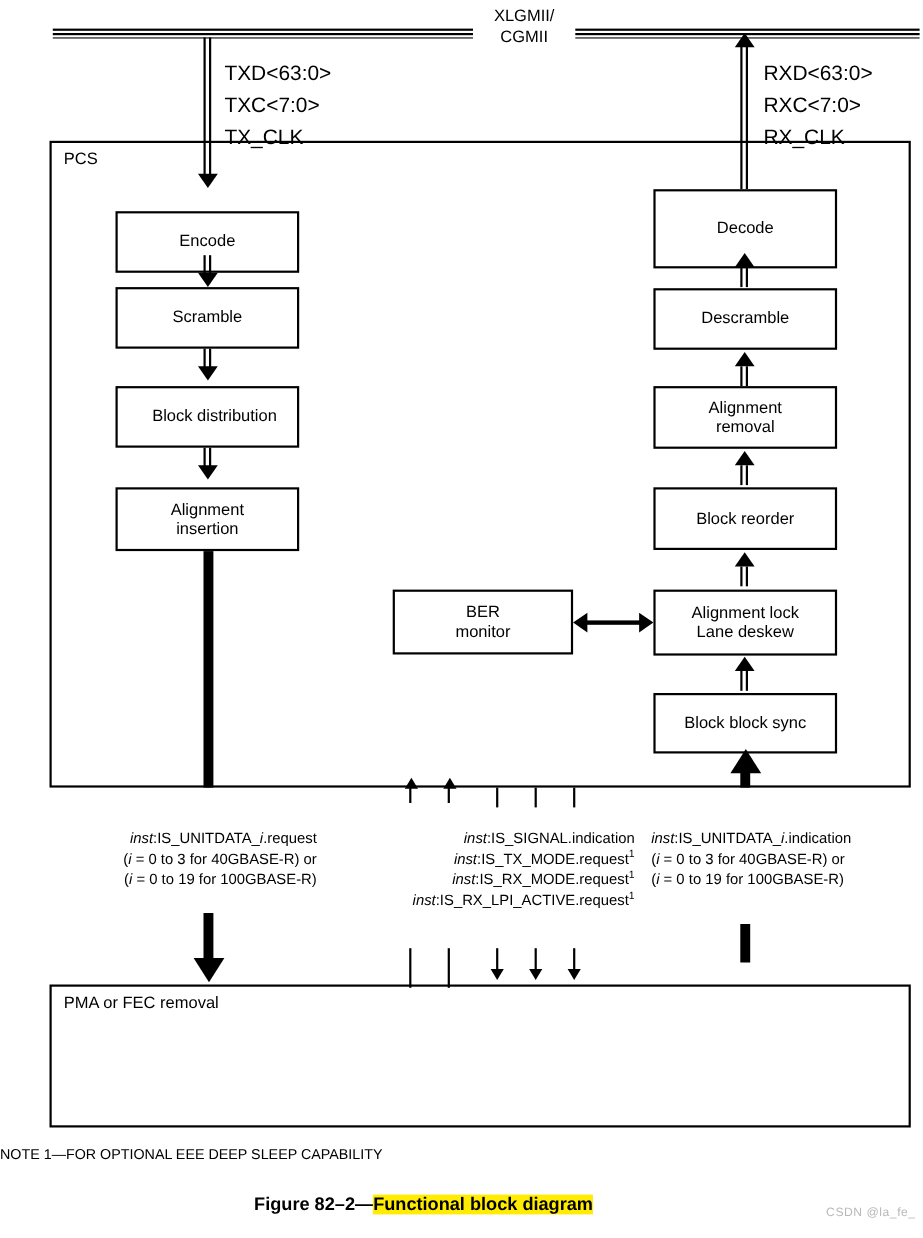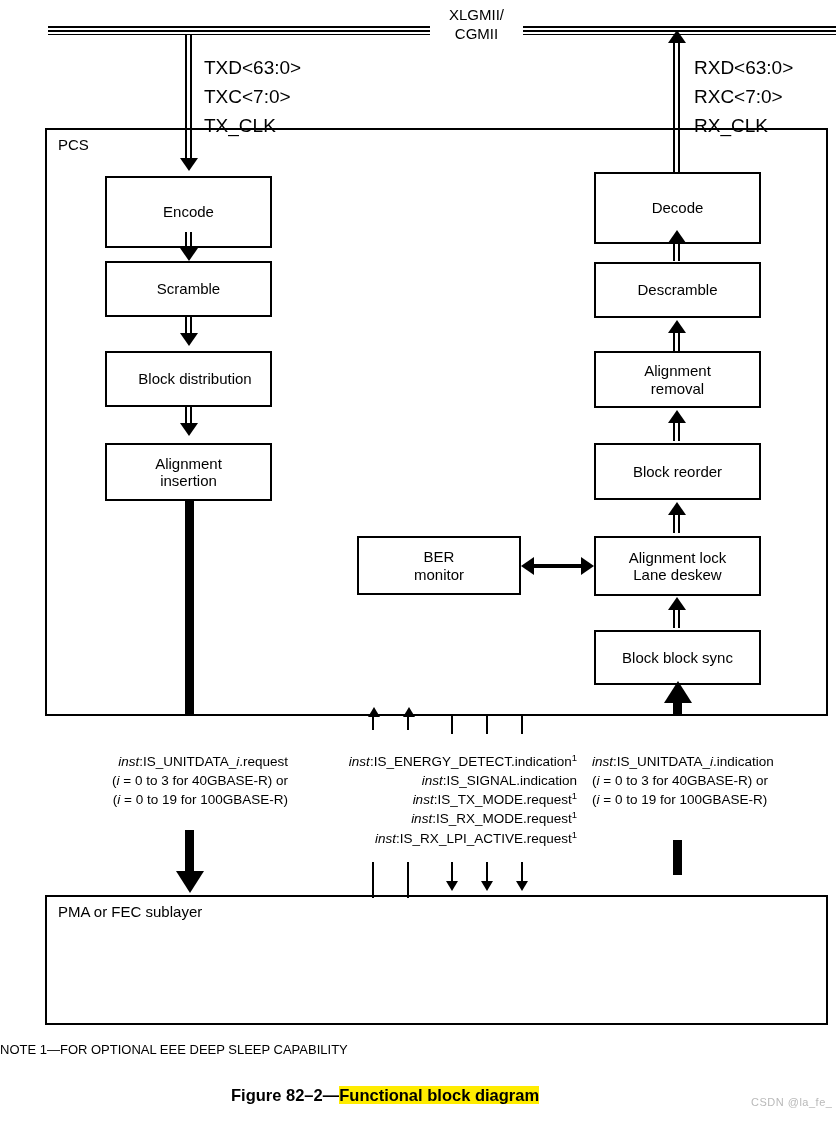--- a/index.html
+++ b/index.html
@@ -168,21 +168,21 @@
   <div class="dbl" style="left:673px; top:42px; height:130px;"></div>
   <div class="ah-up" style="left:667.5px; top:30px;"></div>
 
   <div class="buslbl" style="left:694px; top:54px;">RXD&lt;63:0&gt;
 RXC&lt;7:0&gt;
 RX_CLK</div>
 
   <div class="container-box" style="left:45px; top:128px; width:783px; height:588px;"></div>
   <div class="container-label" style="left:58px; top:136px;">PCS</div>
 
-  <div class="block" style="left:105px; top:176px; width:167px; height:72px;">
+  <div class="block" style="left:105px; top:192px; width:167px; height:56px;">
     <span class="lbl">Encode</span>
   </div>
   <div class="dbl" style="left:185px; top:232px; height:20px;"></div>
   <div class="ah-down" style="left:179.5px; top:248px;"></div>
 
   <div class="block" style="left:105px; top:261px; width:167px; height:56px;justify-content:center;">
     <span class="lbl">Scramble</span>
   </div>
   <div class="dbl" style="left:185px; top:317px; height:20px;"></div>
   <div class="ah-down" style="left:179.5px; top:333px;"></div>
@@ -270,35 +270,34 @@
   <div class="vline" style="left:521px; top:862px; height:20px;"></div>
   <div class="ah-down sm" style="left:516px; top:881px;"></div>
 
   <div class="sig ta-r" style="left:40px; top:752px; width:248px;">
     <div><i>inst</i>:IS_UNITDATA_<i>i</i>.request</div>
     <div>(<i>i</i> = 0 to 3 for 40GBASE-R) or</div>
     <div>(<i>i</i> = 0 to 19 for 100GBASE-R)</div>
   </div>
 
   <div class="sig ta-r" style="left:210px; top:752px; width:367px;">
-    <div><i>inst</i>:IS_ENERGY_DETECT.indication<sup>1</sup></div>
     <div><i>inst</i>:IS_SIGNAL.indication</div>
     <div><i>inst</i>:IS_TX_MODE.request<sup>1</sup></div>
     <div><i>inst</i>:IS_RX_MODE.request<sup>1</sup></div>
     <div><i>inst</i>:IS_RX_LPI_ACTIVE.request<sup>1</sup></div>
   </div>
 
   <div class="sig" style="left:592px; top:752px;">
     <div><i>inst</i>:IS_UNITDATA_<i>i</i>.indication</div>
     <div>(<i>i</i> = 0 to 3 for 40GBASE-R) or</div>
     <div>(<i>i</i> = 0 to 19 for 100GBASE-R)</div>
   </div>
 
   <div class="container-box" style="left:45px; top:895px; width:783px; height:130px;"></div>
-  <div class="container-label" style="left:58px; top:903px;">PMA or FEC sublayer</div>
+  <div class="container-label" style="left:58px; top:903px;">PMA or FEC removal</div>
 
   <div class="note" style="left:0px; top:1042px;">NOTE 1—FOR OPTIONAL EEE DEEP SLEEP CAPABILITY</div>
 
   <div class="caption" style="left:231px; top:1086px;">
     <span>Figure 82–2—</span><span class="hl">Functional block diagram</span>
   </div>
 
   <div class="watermark" style="left:751px; top:1096px;">CSDN @la_fe_</div>
 
 </div>

